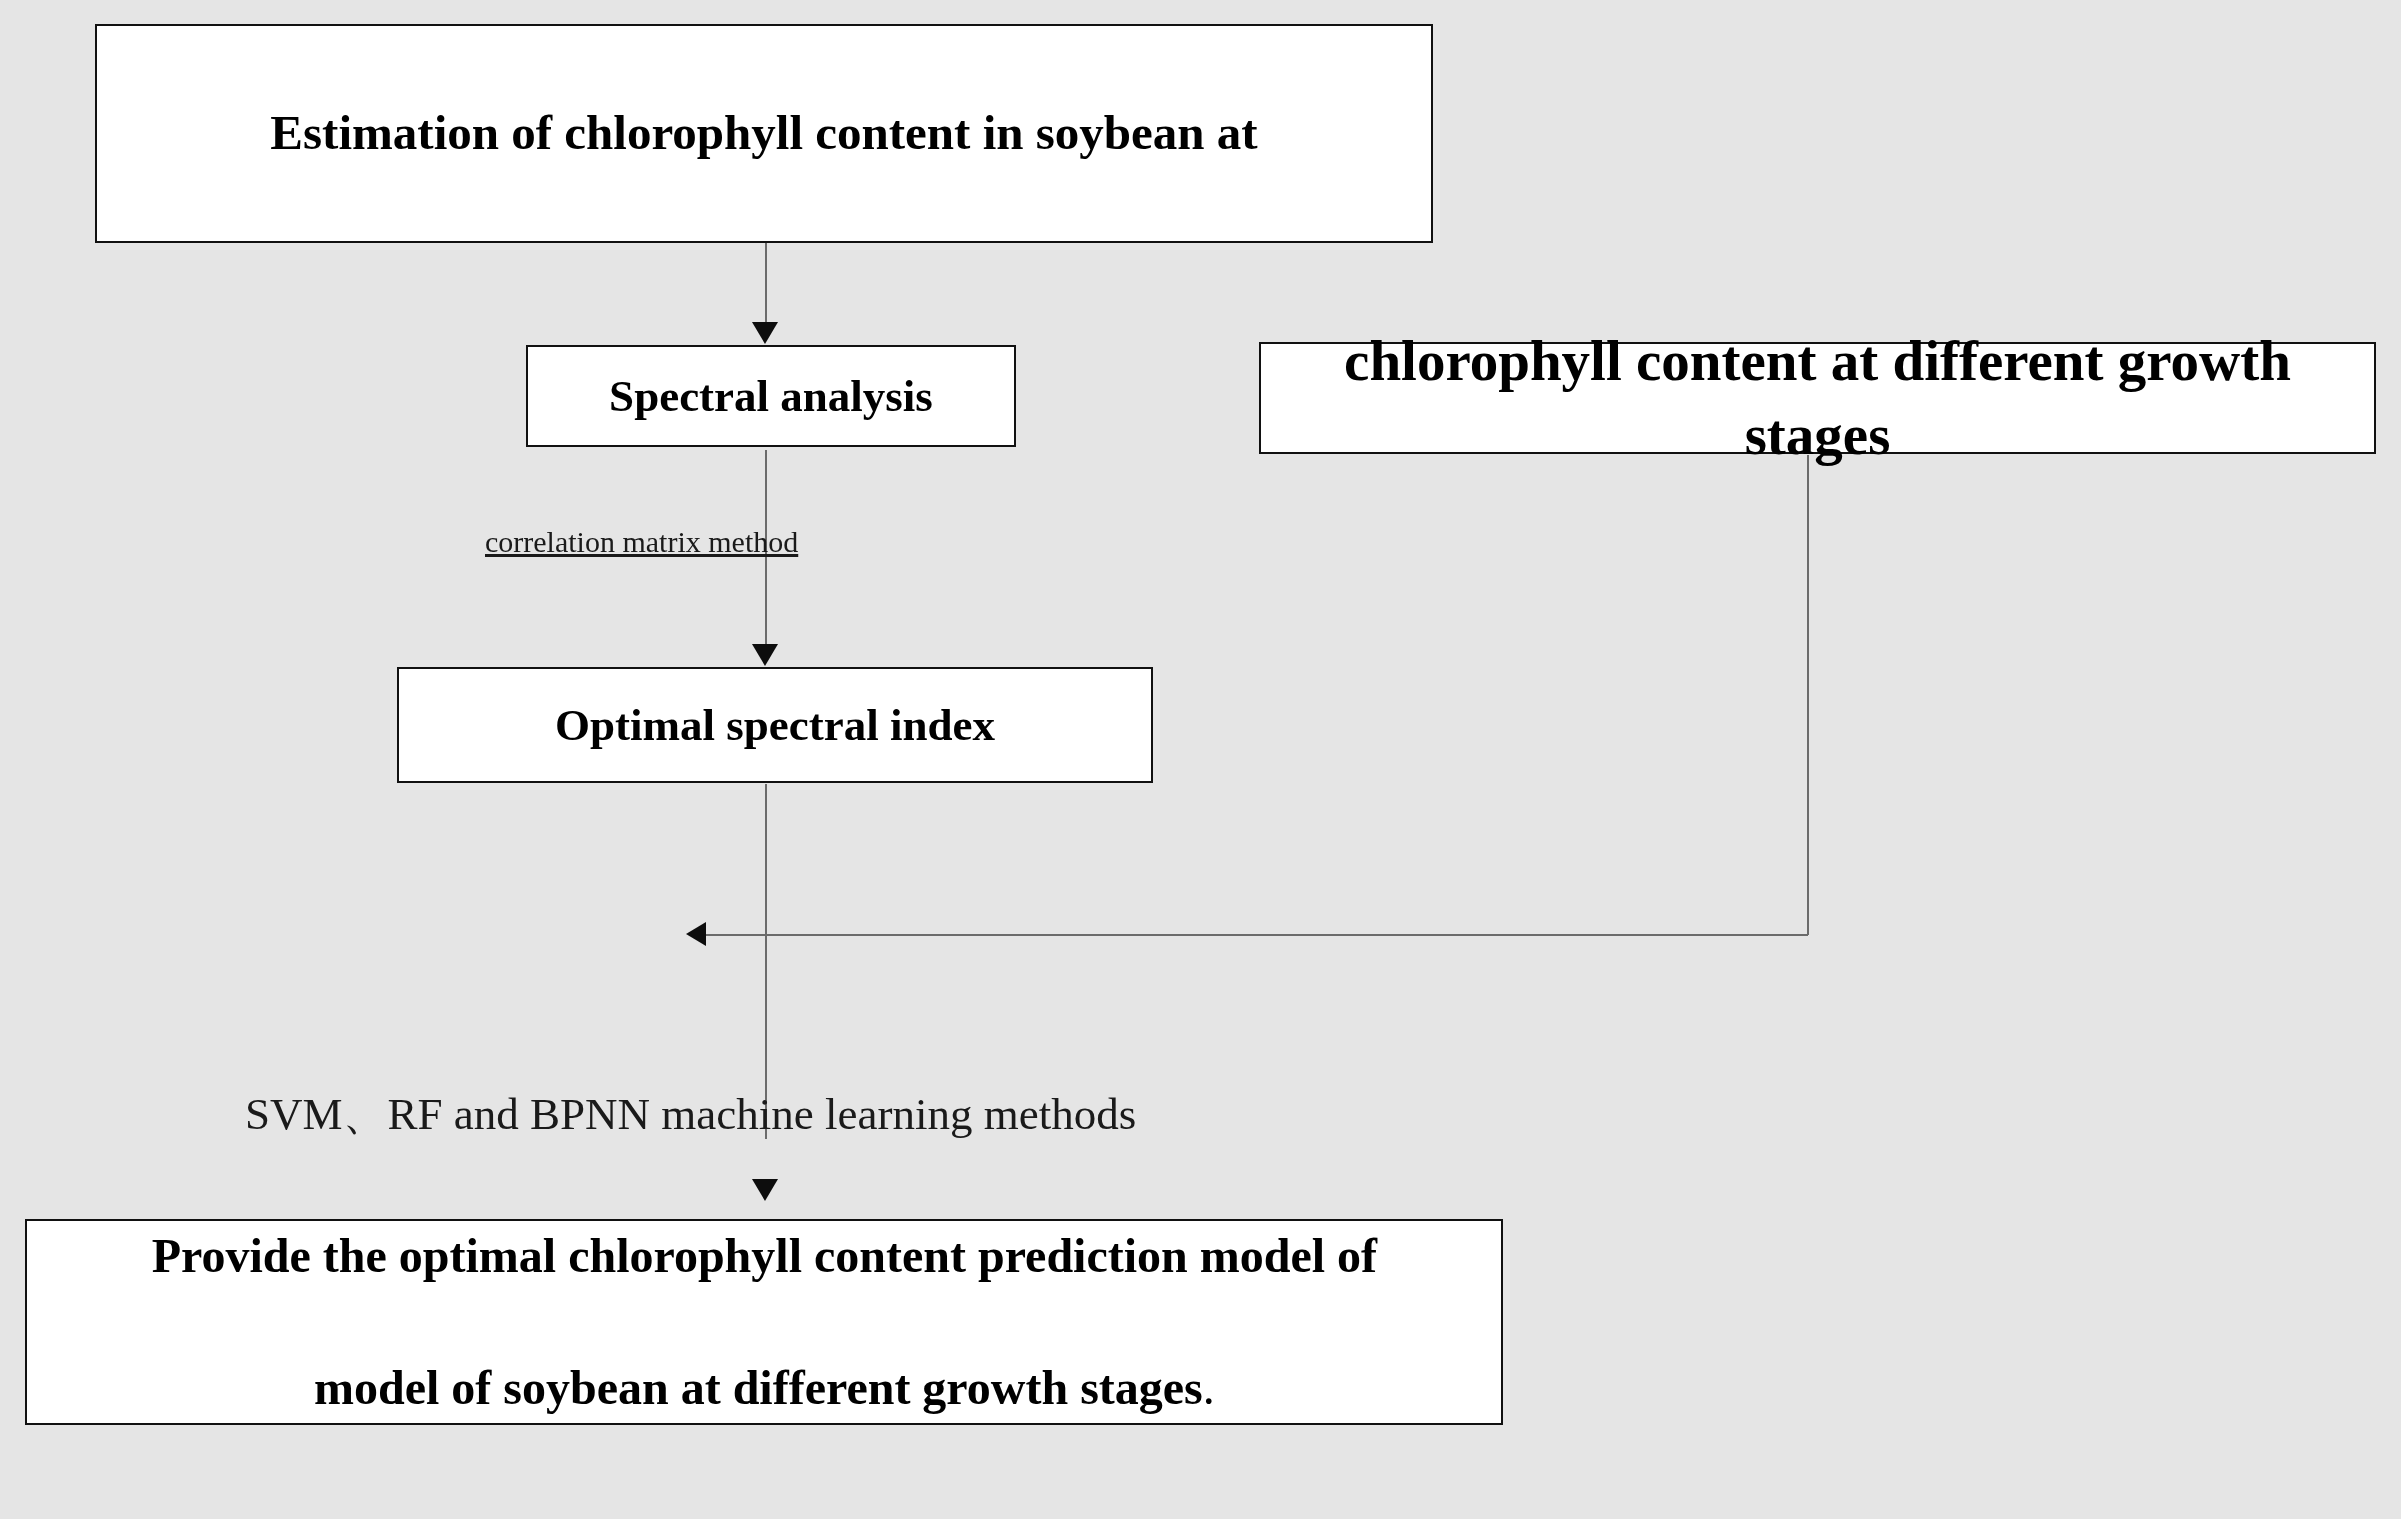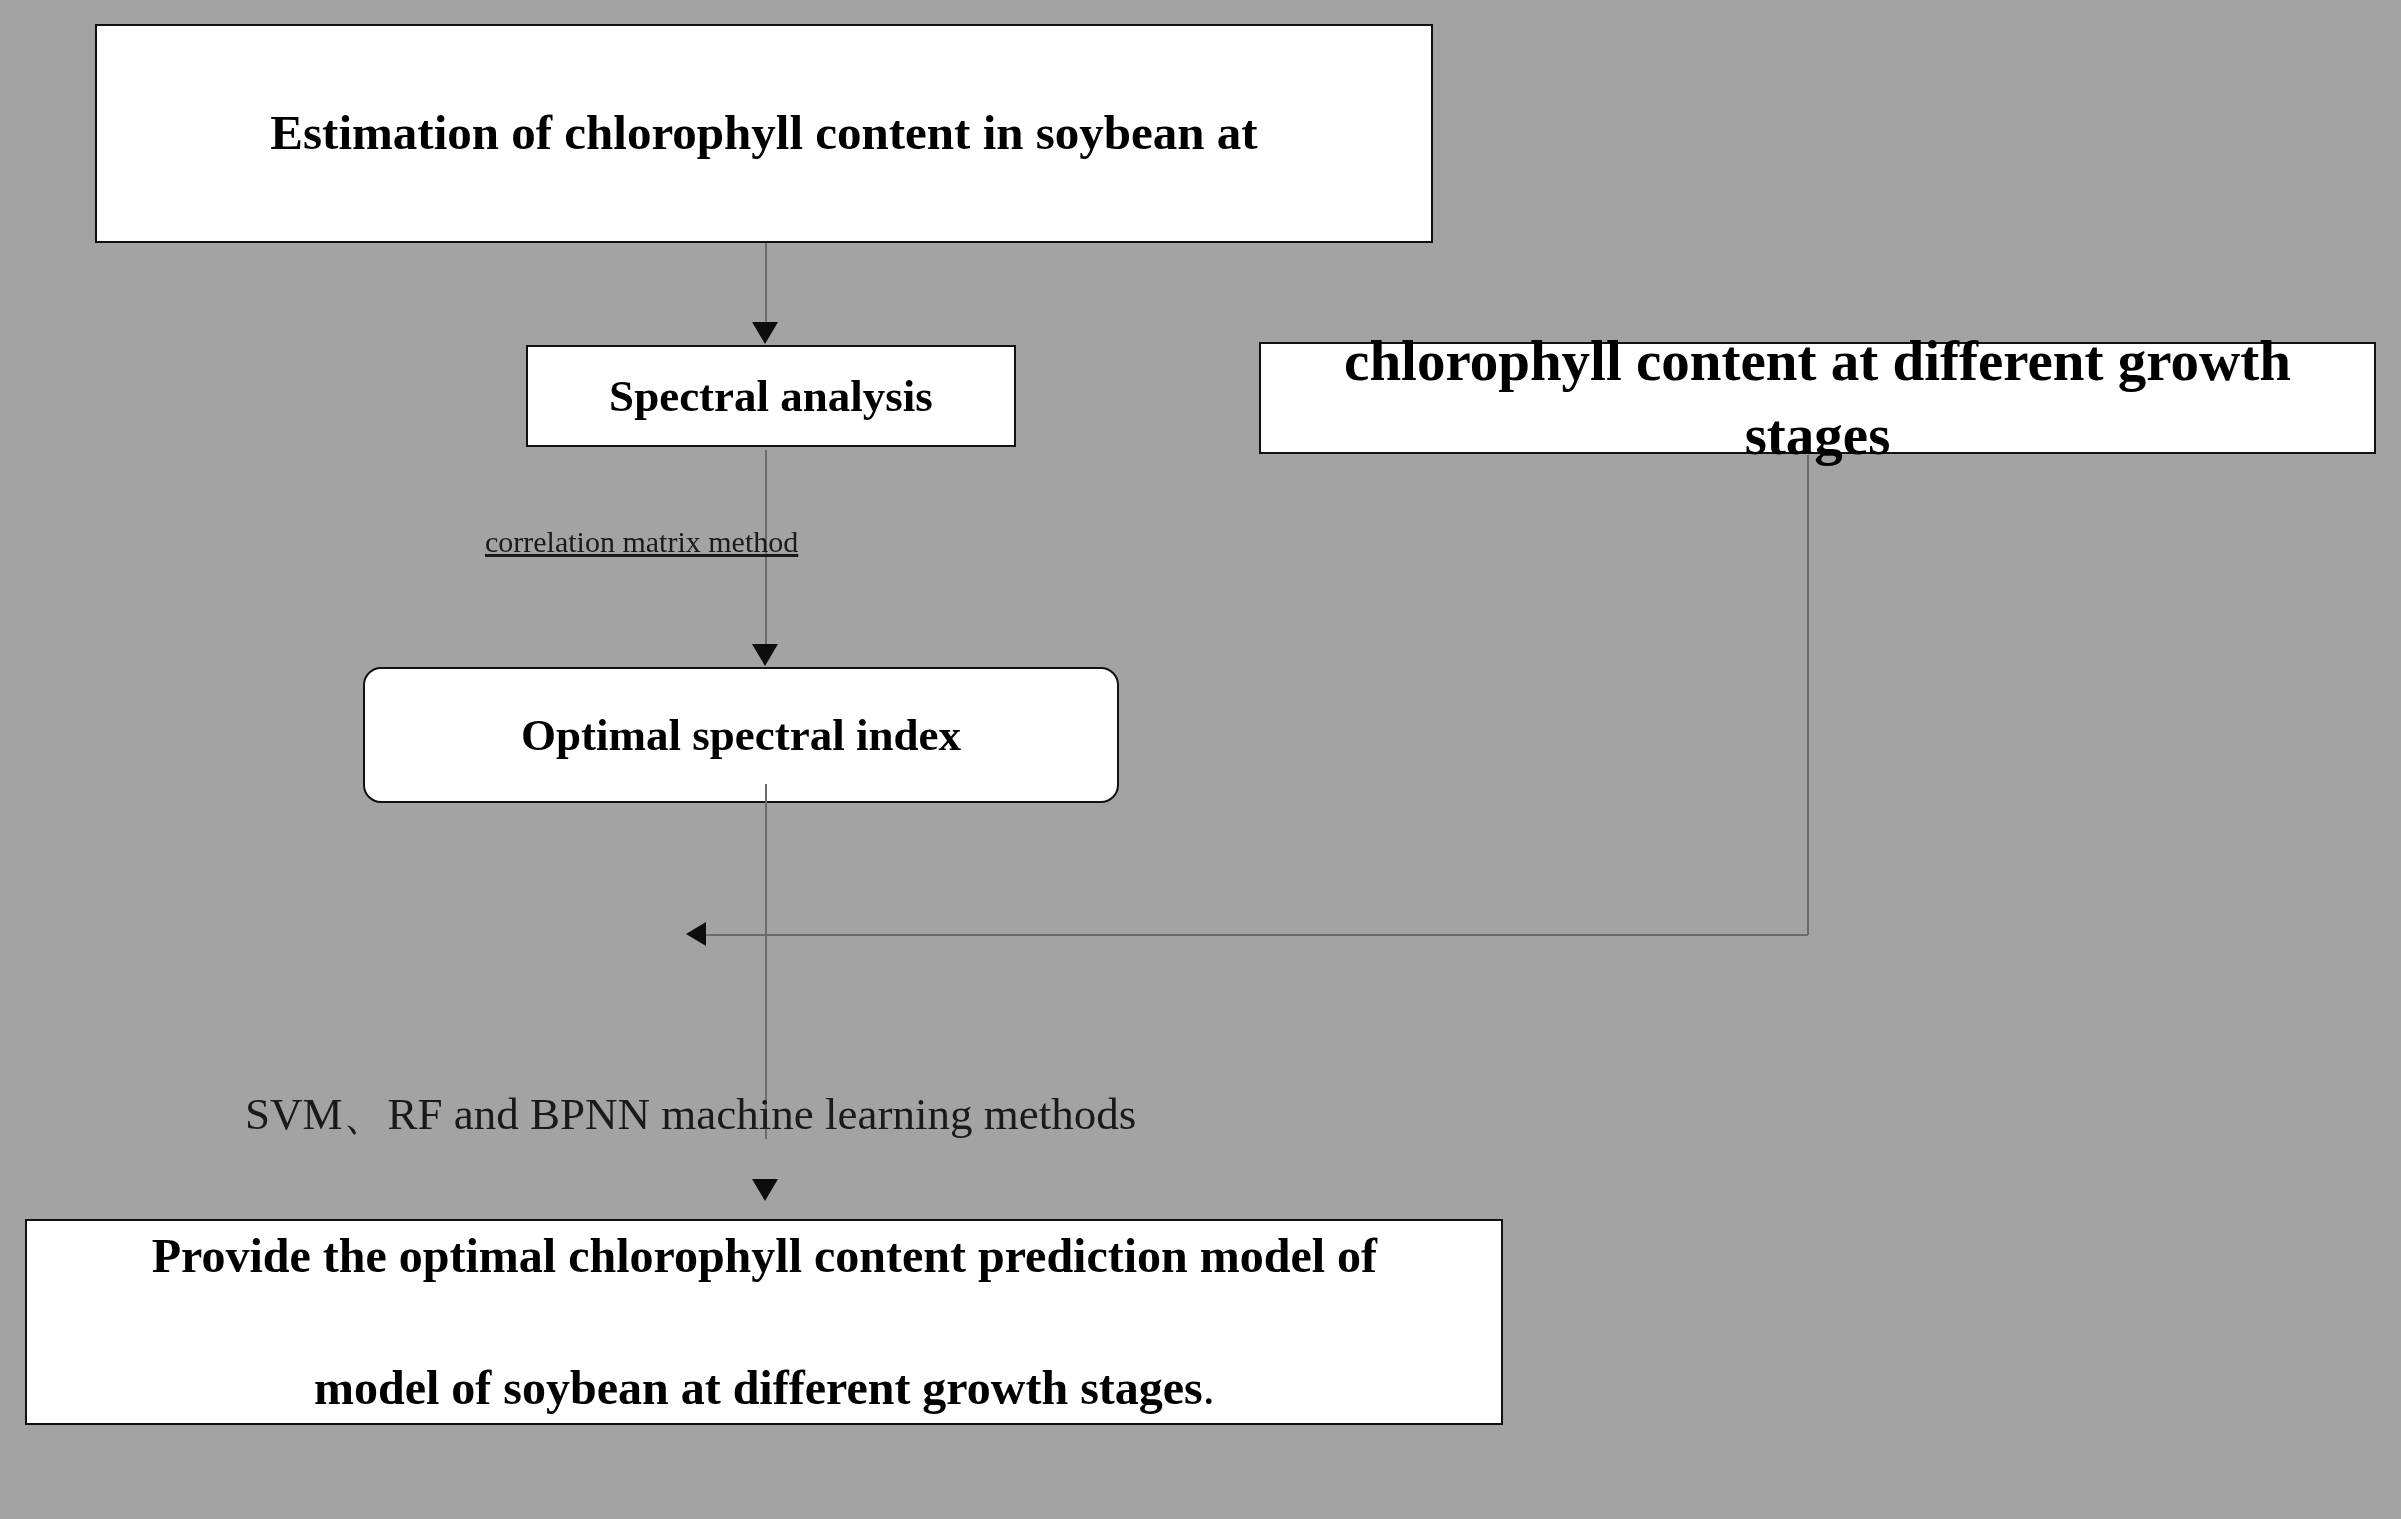--- a/index.html
+++ b/index.html
@@ -4,21 +4,21 @@
 <style>
   html, body {
     margin: 0;
     padding: 0;
     background: #ffffff;
   }
   #canvas {
     position: relative;
     width: 2401px;
     height: 1520px;
-    background: #a3a3a3;
+    background: #e5e5e5;
     overflow: hidden;
     font-family: "Liberation Serif", "DejaVu Serif", serif;
     color: #000000;
   }
 
   
   .node {
     position: absolute;
     box-sizing: border-box;
     border: 2.9px solid #111111;
@@ -29,21 +29,21 @@
     text-align: center;
     font-weight: bold;
     line-height: 1.30;
     color: #000000;
   }
   .node .txt { display: block; width: 100%; padding: 0 13px; }
 
   #node-title      { left: 95px; top: 24px;   width: 1338px; height: 219px; font-size: 49px; }
   #node-spectral   { left: 526px; top: 345px;  width: 490px;  height: 102px; font-size: 45px; }
   #node-chloro     { left: 1259px; top: 342px; width: 1117px; height: 112px; font-size: 57px; }
-  #node-optimal    { left: 363px; top: 667px;  width: 756px; height: 136px; font-size: 45px; border-radius: 18px; }
+  #node-optimal    { left: 397px; top: 667px;  width: 756px; height: 116px; font-size: 45px; }
   #node-outcome    { left: 25.4px;  top: 1219px; width: 1478px; height: 206px; font-size: 48px; }
 
   #node-title .txt  { line-height: 1.36; }
   #node-outcome .txt{ line-height: 1.38; }
 
   .period-light { font-weight: normal; }
 
   
   .edge-label {
     position: absolute;

